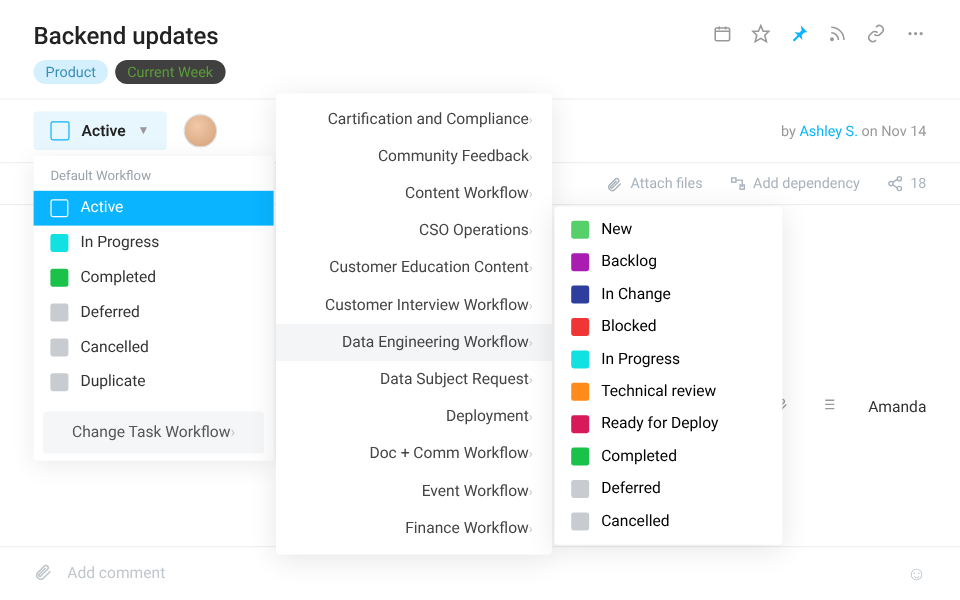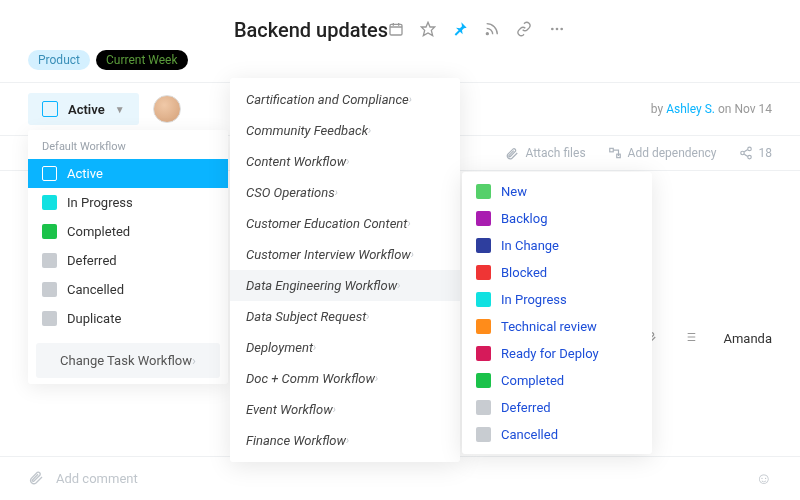--- a/index.html
+++ b/index.html
@@ -1,25 +1,25 @@
 <!DOCTYPE html>
 <html><head>
 <meta charset="utf-8">
 <style>
 * { box-sizing: border-box; margin: 0; padding: 0; }
 body { font-family: -apple-system, BlinkMacSystemFont, "Segoe UI", Roboto, sans-serif; font-size: 13px; color: #333; background: #fff; width: 800px; height: 500px; overflow: hidden; position: relative; }
-.header { display: flex; align-items: center; justify-content: center; padding: 18px 28px 8px 28px; }
+.header { display: flex; align-items: center; justify-content: space-between; padding: 18px 28px 8px 28px; }
 .title { font-size: 20px; font-weight: 500; color: #222; }
 .header-icons { display: flex; gap: 16px; align-items: center; color: #999; }
 .header-icons span { cursor: pointer; }
 .pin-icon { color: #0ab4ff; }
 .tags { display: flex; gap: 6px; padding: 0 28px 12px 28px; }
 .tag { padding: 3px 10px; border-radius: 10px; font-size: 12px; }
 .tag-product { background: #d4f0ff; color: #3a8fb8; text-align: center; }
-.tag-week { background: #000000; color: #5a9b3a; }
+.tag-week { background: #404040; color: #5a9b3a; }
 .status-row { display: flex; align-items: center; padding: 10px 28px; border-top: 1px solid #eef0f2; border-bottom: 1px solid #eef0f2; }
 .status-dropdown { display: flex; align-items: center; gap: 10px; background: #e8f6fd; padding: 8px 14px; border-radius: 3px; cursor: pointer; }
 .checkbox { width: 16px; height: 16px; border: 1.5px solid #0ab4ff; border-radius: 2px; }
 .status-label { font-weight: 600; color: #222; }
 .caret { color: #999; font-size: 10px; }
 .avatar { width: 28px; height: 28px; border-radius: 50%; background: radial-gradient(circle at 40% 35%, #f0c9a8 0%, #d4a078 100%); margin-left: 14px; border: 1px solid #ddd; }
 .byline { margin-left: auto; font-size: 12px; color: #999; }
 .byline-name { color: #0ab4ff; }
 .meta-row { display: flex; align-items: center; padding: 10px 28px; border-bottom: 1px solid #eef0f2; color: #aab2bb; font-size: 12px; gap: 22px; position: relative; }
 .meta-row .spacer { flex: 1; }
@@ -33,27 +33,27 @@
 .status-list { position: absolute; left: 28px; top: 130px; width: 200px; background: #fff; box-shadow: 0 4px 20px rgba(0,0,0,0.08); border-radius: 3px; padding-bottom: 6px; z-index: 5; }
 .status-list-header { padding: 10px 14px 6px; font-size: 11px; color: #9aa2ab; }
 .status-item { display: flex; align-items: center; gap: 10px; padding: 7px 14px; font-size: 13px; color: #333; cursor: pointer; }
 .status-item.selected { background: #0ab4ff; color: #fff; }
 .status-item .swatch { width: 15px; height: 15px; border-radius: 2px; }
 .status-item.selected .swatch { border: 1.5px solid #fff; background: transparent !important; }
 .change-workflow { display: flex; align-items: center; justify-content: center; margin: 10px 8px 0 8px; padding: 10px 12px; background: #f4f6f8; border-radius: 3px; font-size: 13px; color: #555; cursor: pointer; }
 
 
 .workflow-list { position: absolute; left: 230px; top: 78px; width: 230px; background: #fff; box-shadow: 0 4px 24px rgba(0,0,0,0.10); border-radius: 3px; padding: 6px 0; z-index: 10; }
-.workflow-item { display: flex; align-items: center; justify-content: flex-start; padding: 8px 16px; font-size: 13px; color: #444; cursor: pointer; font-style: italic; }
+.workflow-item { display: flex; align-items: center; justify-content: flex-end; padding: 8px 16px; font-size: 13px; color: #444; cursor: pointer; }
 .workflow-item:hover, .workflow-item.hovered { background: #f3f5f7; }
 .workflow-item .chev { color: #c0c6cc; font-size: 11px; }
 
 
 .substatus-list { position: absolute; left: 462px; top: 172px; width: 190px; background: #fff; box-shadow: 0 4px 24px rgba(0,0,0,0.10); border-radius: 3px; padding: 6px 0; z-index: 15; }
-.substatus-item { display: flex; align-items: center; gap: 10px; padding: 6px 14px; font-size: 13px; color: #1d4ed8; cursor: pointer; }
+.substatus-item { display: flex; align-items: center; gap: 10px; padding: 6px 14px; font-size: 13px; color: #000000; cursor: pointer; }
 .substatus-item .swatch { width: 15px; height: 15px; border-radius: 2px; }
 
 .smiley { color: #c0c6cc; font-size: 16px; }
 </style>
 </head>
 <body>
 
 <div class="header">
   <div class="title">Backend updates</div>
   <div class="header-icons">

